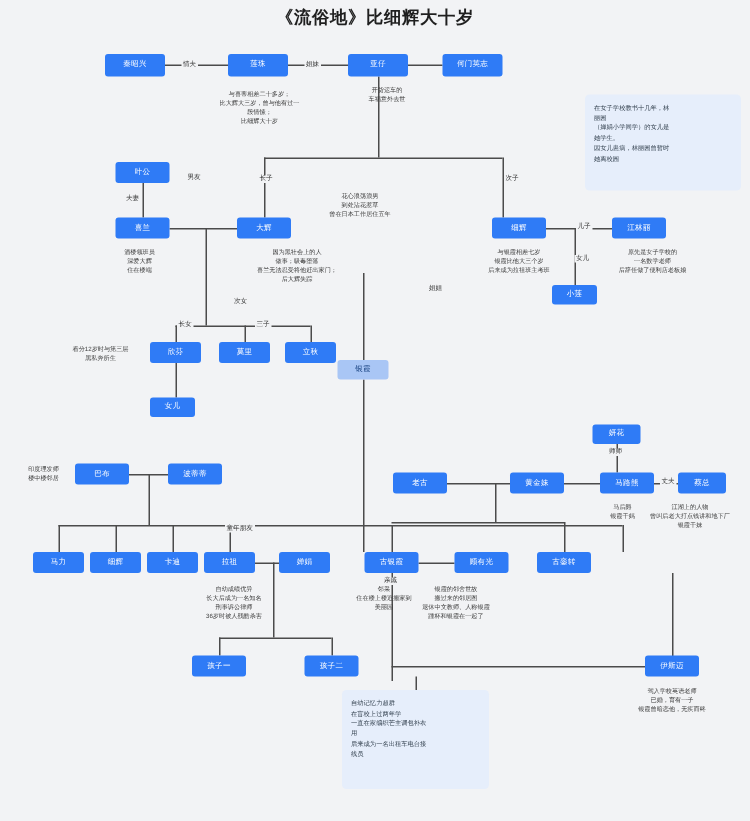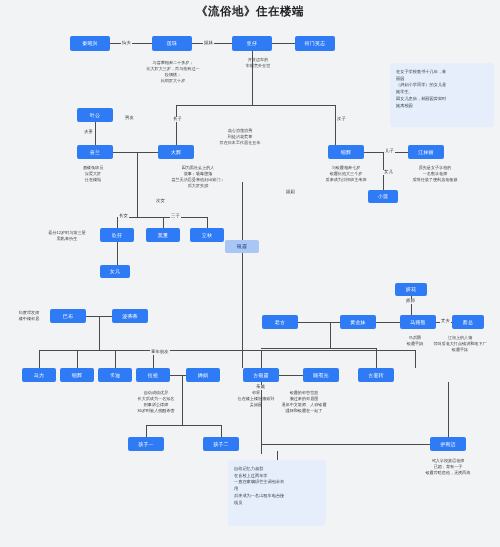--- a/index.html
+++ b/index.html
@@ -82,21 +82,21 @@
     white-space:pre-line;
     text-align:left;
     z-index:2;
   }
 </style>
 </head>
 <body>
 
 <div id="canvas">
 
-  <div class="title">《流俗地》住在楼端</div>
+  <div class="title">《流俗地》比细辉大十岁</div>
 
   <div id="lines-layer">
       <div class="ln lnh" style="left: 110px; top: 43px; width: 42px;"></div>
       <div class="ln lnh" style="left: 192px; top: 43px; width: 40px;"></div>
       <div class="ln lnh" style="left: 272px; top: 43px; width: 23px;"></div>
       <div class="ln lnv" style="left: 252px; top: 51px; height: 54px;"></div>
       <div class="ln lnh" style="left: 176px; top: 105px; width: 159px;"></div>
       <div class="ln lnv" style="left: 176px; top: 105px; height: 40px;"></div>
       <div class="ln lnv" style="left: 335px; top: 105px; height: 40px;"></div>
       <div class="ln lnv" style="left: 95px; top: 122px; height: 23px;"></div>

